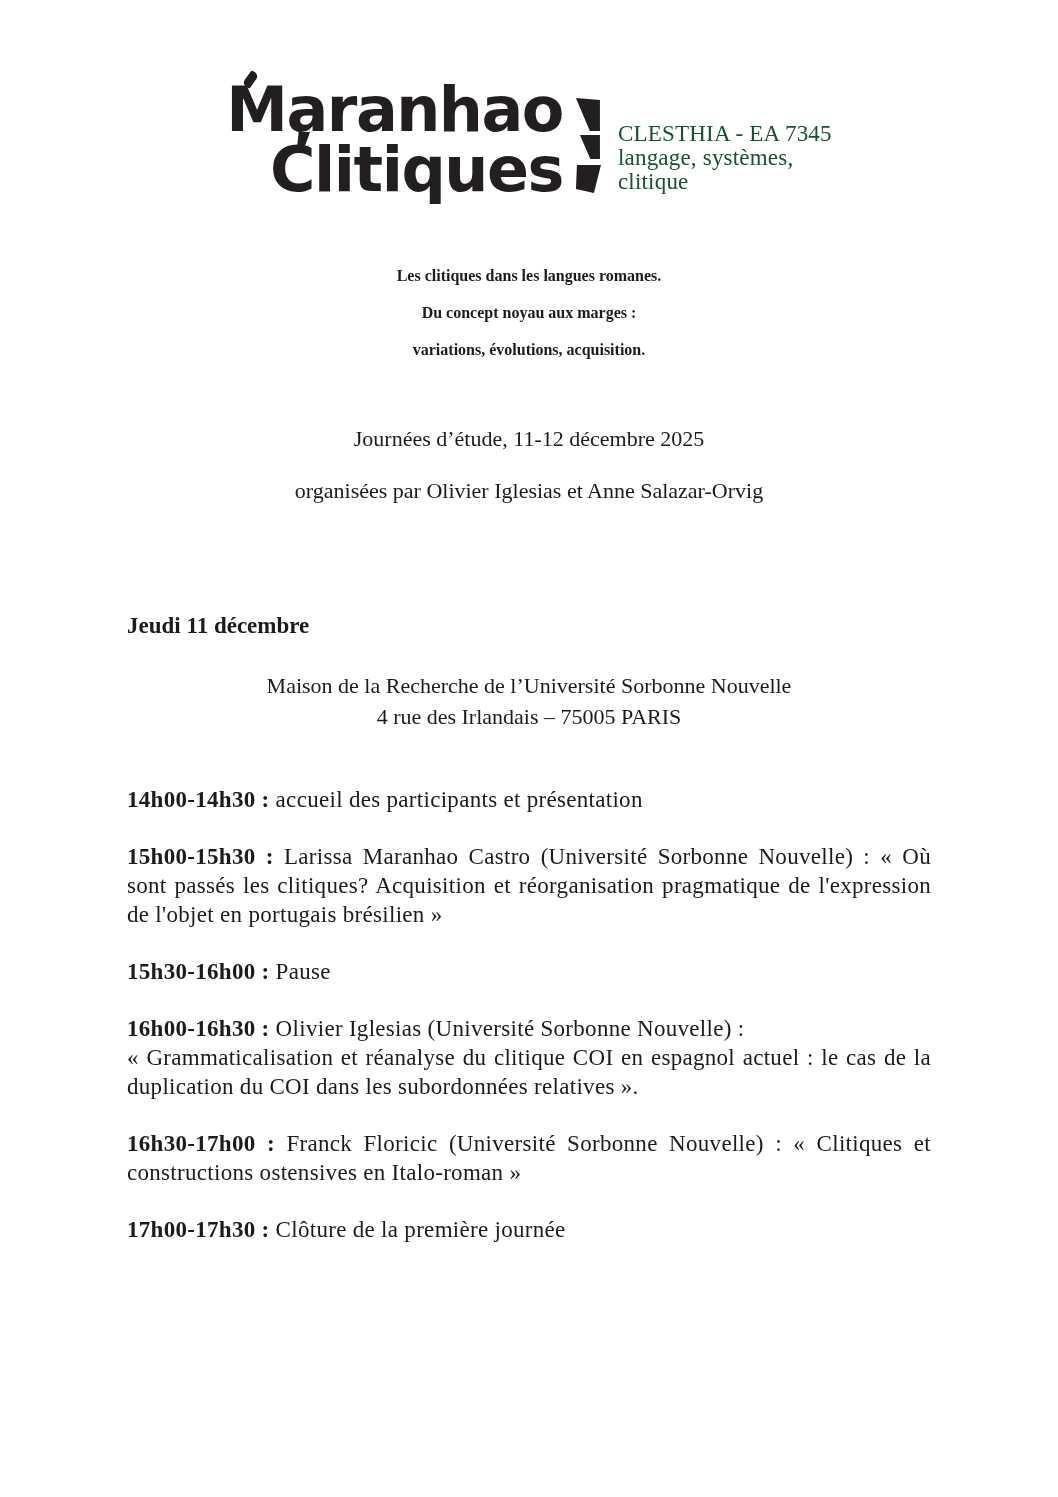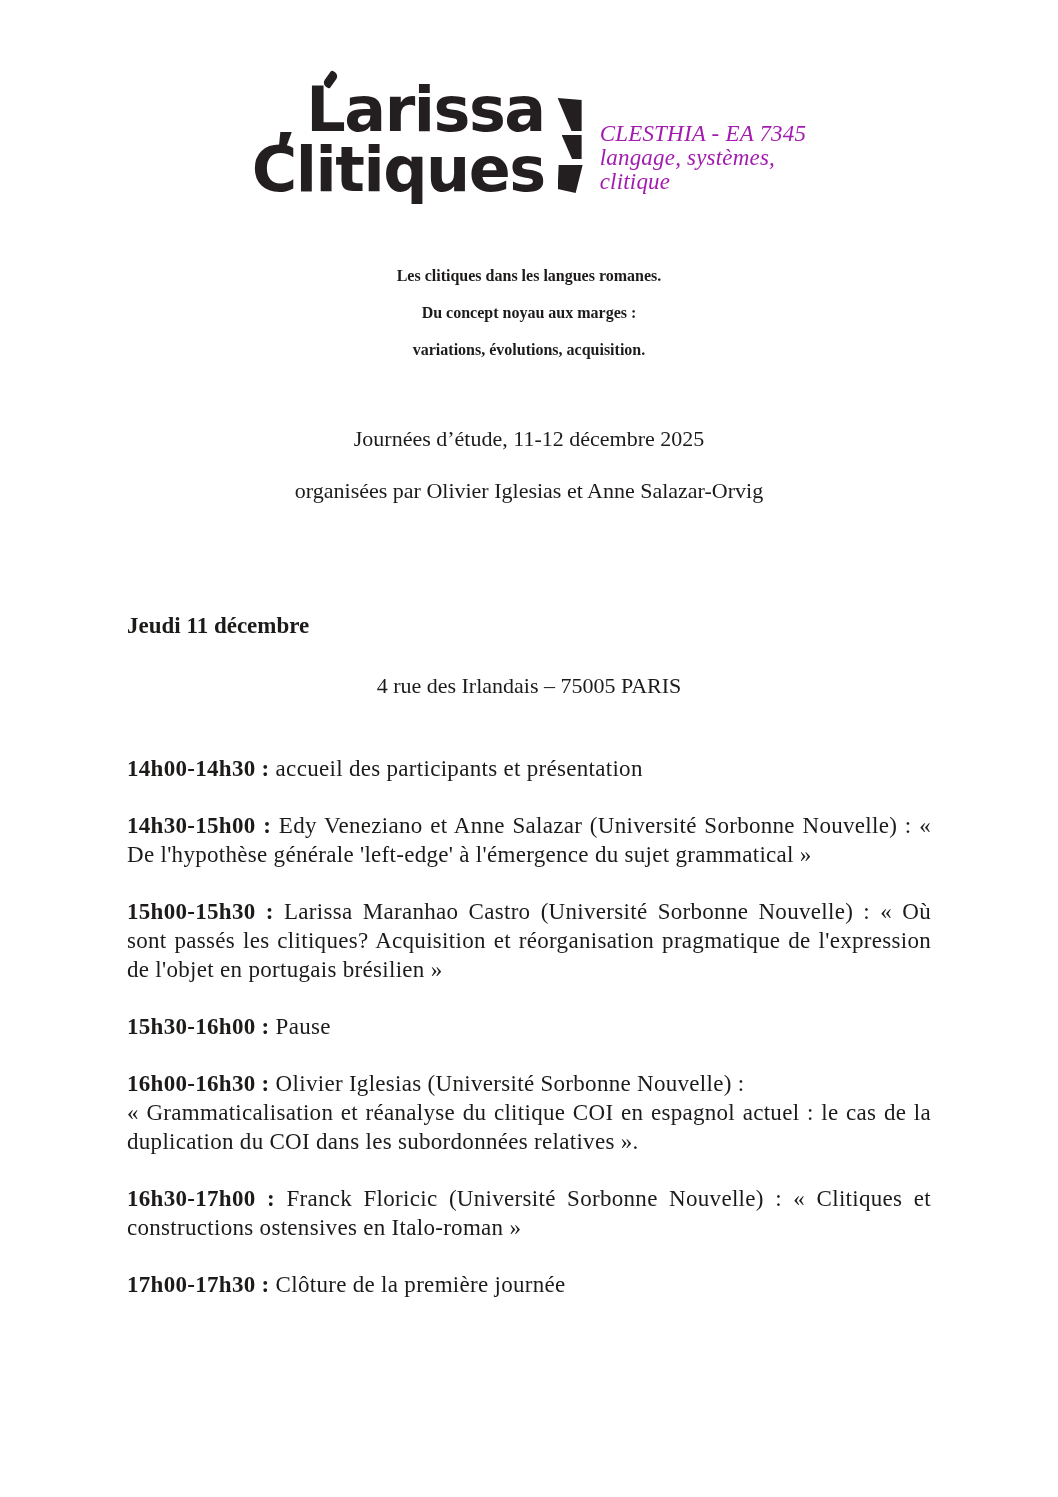--- a/index.html
+++ b/index.html
@@ -52,24 +52,23 @@
   }
   .bang { margin: 18px 0 0 13px; }
   .bang i { display: block; background: #231f20; }
   .bang .b1 { width: 24px; height: 33px; clip-path: polygon(0 0, 100% 6%, 100% 100%, 58% 100%); }
   .bang .b2 { width: 20px; height: 24px; margin: 4px 0 0 4px; clip-path: polygon(0 0, 100% 0, 100% 100%, 52% 100%); }
   .bang .b3 { width: 25px; height: 28px; margin-top: 6px; clip-path: polygon(4% 0, 100% 0, 72% 100%, 0 86%); }
   .lab {
     margin: 42px 0 0 17px;
     font-size: 23px;
     line-height: 24px;
-    color: #a21caf;
+    color: #14532d;
     letter-spacing: 0.2px;
     white-space: nowrap;
-    font-style: italic;
   }
 
   
   .content { width: 804px; margin: 0 auto; }
   .title {
     margin: 42px 0 0 0;
     text-align: center;
     font-size: 16px;
     line-height: 37px;
     font-weight: bold;
@@ -94,21 +93,21 @@
   .cont { text-align: justify; }
   .cont:empty { display: none; }
 </style>
 </head>
 <body>
 
 <div class="page">
 
   <header class="logo-row">
     <div class="brand">
-      <span class="brand-line"><i class="mark mark-s"></i><span>Larissa</span></span><br>
+      <span class="brand-line"><i class="mark mark-s"></i><span>Maranhao</span></span><br>
       <span class="brand-line"><i class="mark mark-n"></i><span>Clitiques</span></span>
     </div>
     <div class="bang">
       <i class="b1"></i>
       <i class="b2"></i>
       <i class="b3"></i>
     </div>
     <div class="lab">
       <div>CLESTHIA - EA 7345</div>
       <div>langage, systèmes,</div>
@@ -124,34 +123,31 @@
       <div>variations, évolutions, acquisition.</div>
     </h1>
 
     <p class="center-line dates">Journées d’étude, 11-12 décembre 2025</p>
 
     <p class="center-line organizers">organisées par Olivier Iglesias et Anne Salazar-Orvig</p>
 
     <h2 class="day-heading">Jeudi 11 décembre</h2>
 
     <div class="venue">
+      <div>Maison de la Recherche de l’Université Sorbonne Nouvelle</div>
       <div>4 rue des Irlandais – 75005 PARIS</div>
     </div>
 
     <section class="schedule">
 
       <div class="entry">
         <span class="time">14h00-14h30 :</span><span> accueil des participants et présentation</span>
         
       </div>
 
-      <div class="entry">
-        <span class="time">14h30-15h00 :</span><span> Edy Veneziano et Anne Salazar (Université Sorbonne Nouvelle) : « De l'hypothèse générale 'left-edge' à l'émergence du sujet grammatical »</span>
-        
-      </div>
 
       <div class="entry">
         <span class="time">15h00-15h30 :</span><span> Larissa Maranhao Castro (Université Sorbonne Nouvelle) : « Où sont passés les clitiques? Acquisition et réorganisation pragmatique de l'expression de l'objet en portugais brésilien »</span>
         
       </div>
 
       <div class="entry">
         <span class="time">15h30-16h00 :</span><span> Pause</span>
         
       </div>

